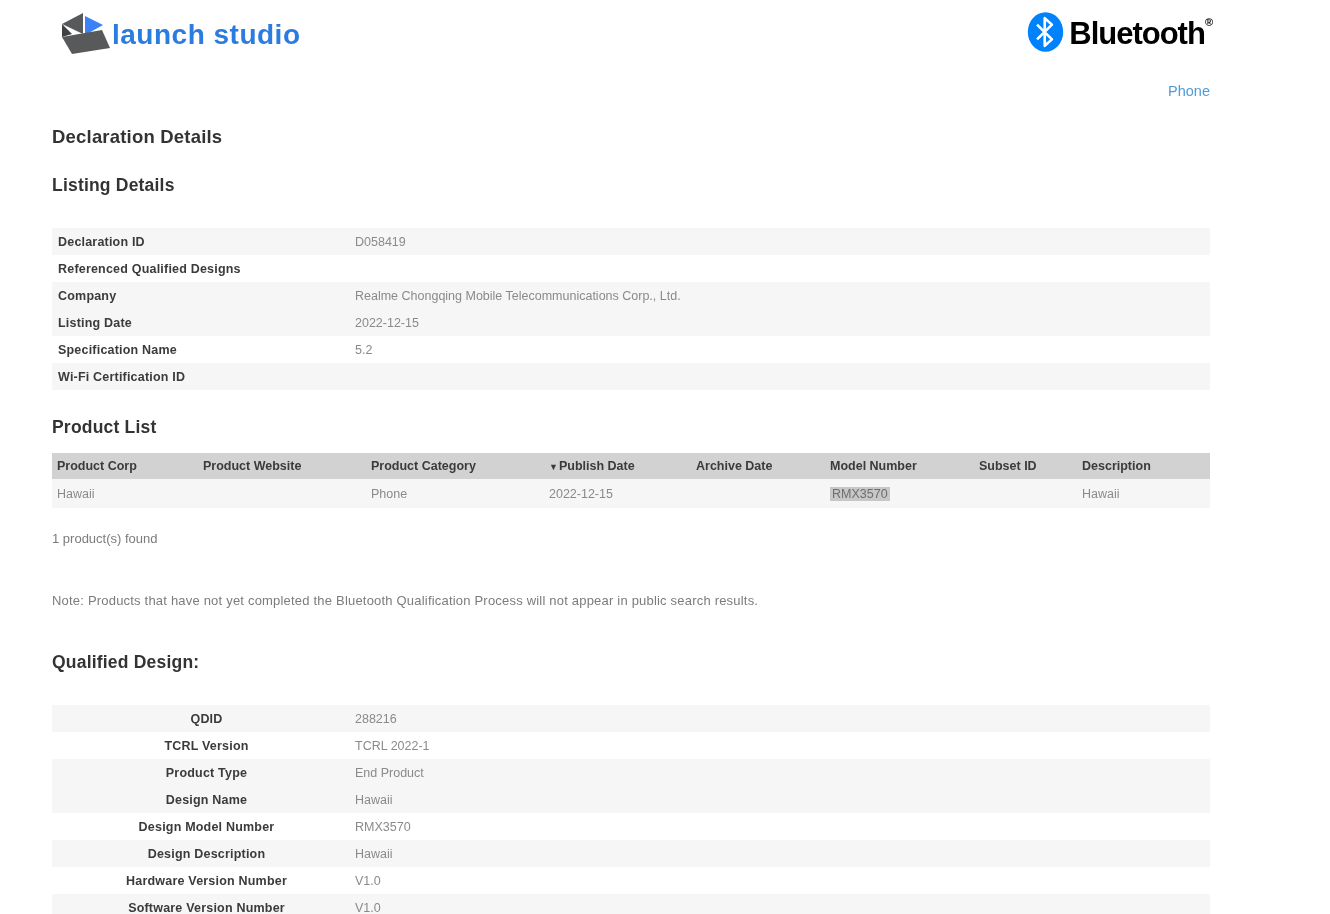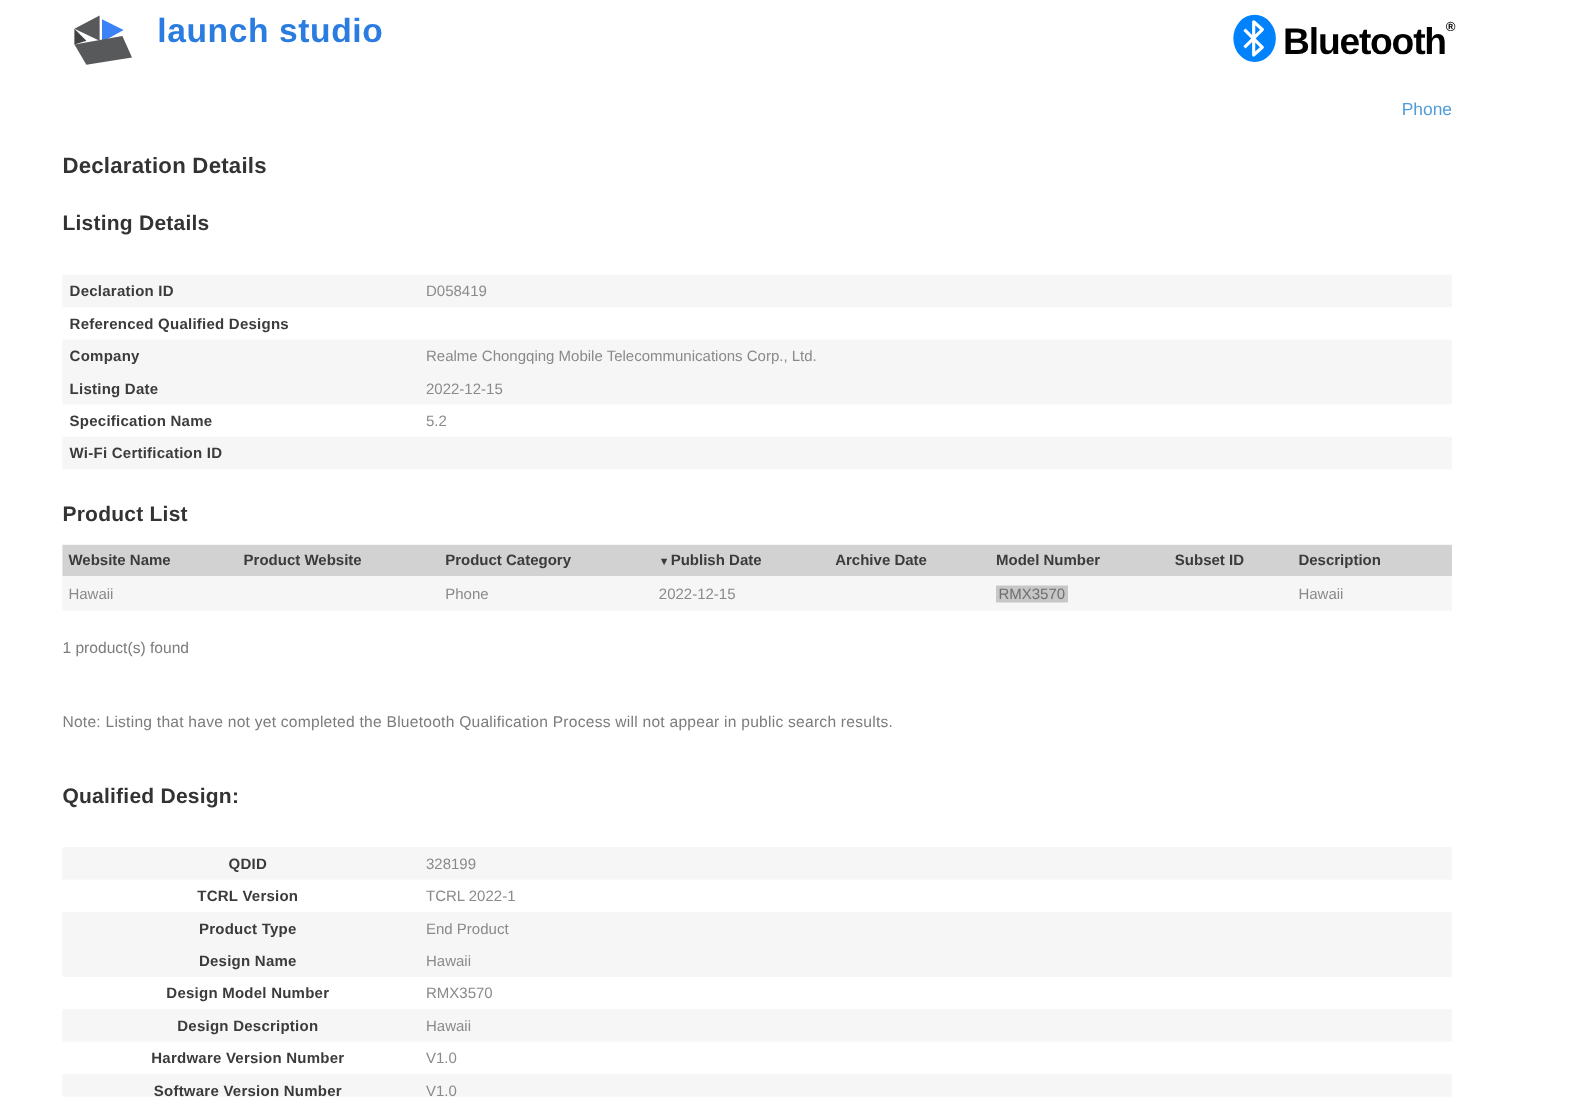--- a/index.html
+++ b/index.html
@@ -2,21 +2,21 @@
 <html><head>
 <meta charset="utf-8">
 <style>
   html,body{margin:0;padding:0;}
   body{
     width:1330px;height:914px;background:#ffffff;overflow:hidden;
     font-family:"Liberation Sans",sans-serif;
     -webkit-font-smoothing:antialiased;
   }
   .header{display:flex;justify-content:space-between;align-items:flex-start;padding:10px 118px 0 58px;}
-  .ls-logo{display:flex;gap:21px;}
+  .ls-logo{display:flex;align-items:center;gap:2px;}
   .ls-logo-text{font-size:28px;font-weight:bold;color:#2b7ce0;letter-spacing:.5px;}
   .bt-logo{display:flex;align-items:center;gap:5px;padding-top:2px;}
   .bt-text{font-size:31px;font-weight:bold;color:#000;letter-spacing:-1px;line-height:38px;}
   .bt-reg{font-size:11px;color:#000;vertical-align:top;line-height:14px;}
   .login-row{text-align:right;margin:22px 120px 0 0;}
   .login-link{color:#4f9cd8;font-size:14.5px;text-decoration:none;cursor:pointer;}
   .content{margin:0 120px 0 52px;width:1158px;}
   .page-title{font-size:18.5px;font-weight:bold;color:#333;margin:26px 0 0 0;letter-spacing:.2px;}
   .section-heading{font-size:17.5px;font-weight:bold;color:#333;margin:27px 0 0 0;letter-spacing:.2px;}
   
@@ -101,21 +101,21 @@
 
   <div class="kv-row shaded">
     <span class="kv-label">Wi-Fi Certification ID</span>
     <span class="kv-value"></span>
   </div>
 </div>
 
   <h2 class="section-heading">Product List</h2>
   <div class="pl-table">
     <div class="pl-header" id="pl-header">
-        <div class="pl-cell c0">Website Name</div>
+        <div class="pl-cell c0">Product Corp</div>
         <div class="pl-cell c1">Product Website</div>
         <div class="pl-cell c2">Product Category</div>
         <div class="pl-cell c3"><span class="sort-icon">▼</span>Publish Date</div>
         <div class="pl-cell c4">Archive Date</div>
         <div class="pl-cell c5">Model Number</div>
         <div class="pl-cell c6">Subset ID</div>
         <div class="pl-cell c7">Description</div>
       </div>
     <div id="pl-body">
         <div class="pl-row">
@@ -126,27 +126,27 @@
           <div class="pl-cell c4"></div>
           <div class="pl-cell c5"><span class="hl">RMX3570</span></div>
           <div class="pl-cell c6"></div>
           <div class="pl-cell c7">Hawaii</div>
         </div>
       </div>
   </div>
 
   <div class="found-text">1 product(s) found</div>
 
-  <div class="note-text">Note: Listing that have not yet completed the Bluetooth Qualification Process will not appear in public search results.</div>
+  <div class="note-text">Note: Products that have not yet completed the Bluetooth Qualification Process will not appear in public search results.</div>
 
   <h2 class="section-heading qd-heading">Qualified Design:</h2>
   <div class="kv-table qd" id="qd-table">
   <div class="kv-row shaded">
     <span class="kv-label">QDID</span>
-    <span class="kv-value">328199</span>
+    <span class="kv-value">288216</span>
   </div>
 
   <div class="kv-row">
     <span class="kv-label">TCRL Version</span>
     <span class="kv-value">TCRL 2022-1</span>
   </div>
 
   <div class="kv-row shaded">
     <span class="kv-label">Product Type</span>
     <span class="kv-value">End Product</span>

